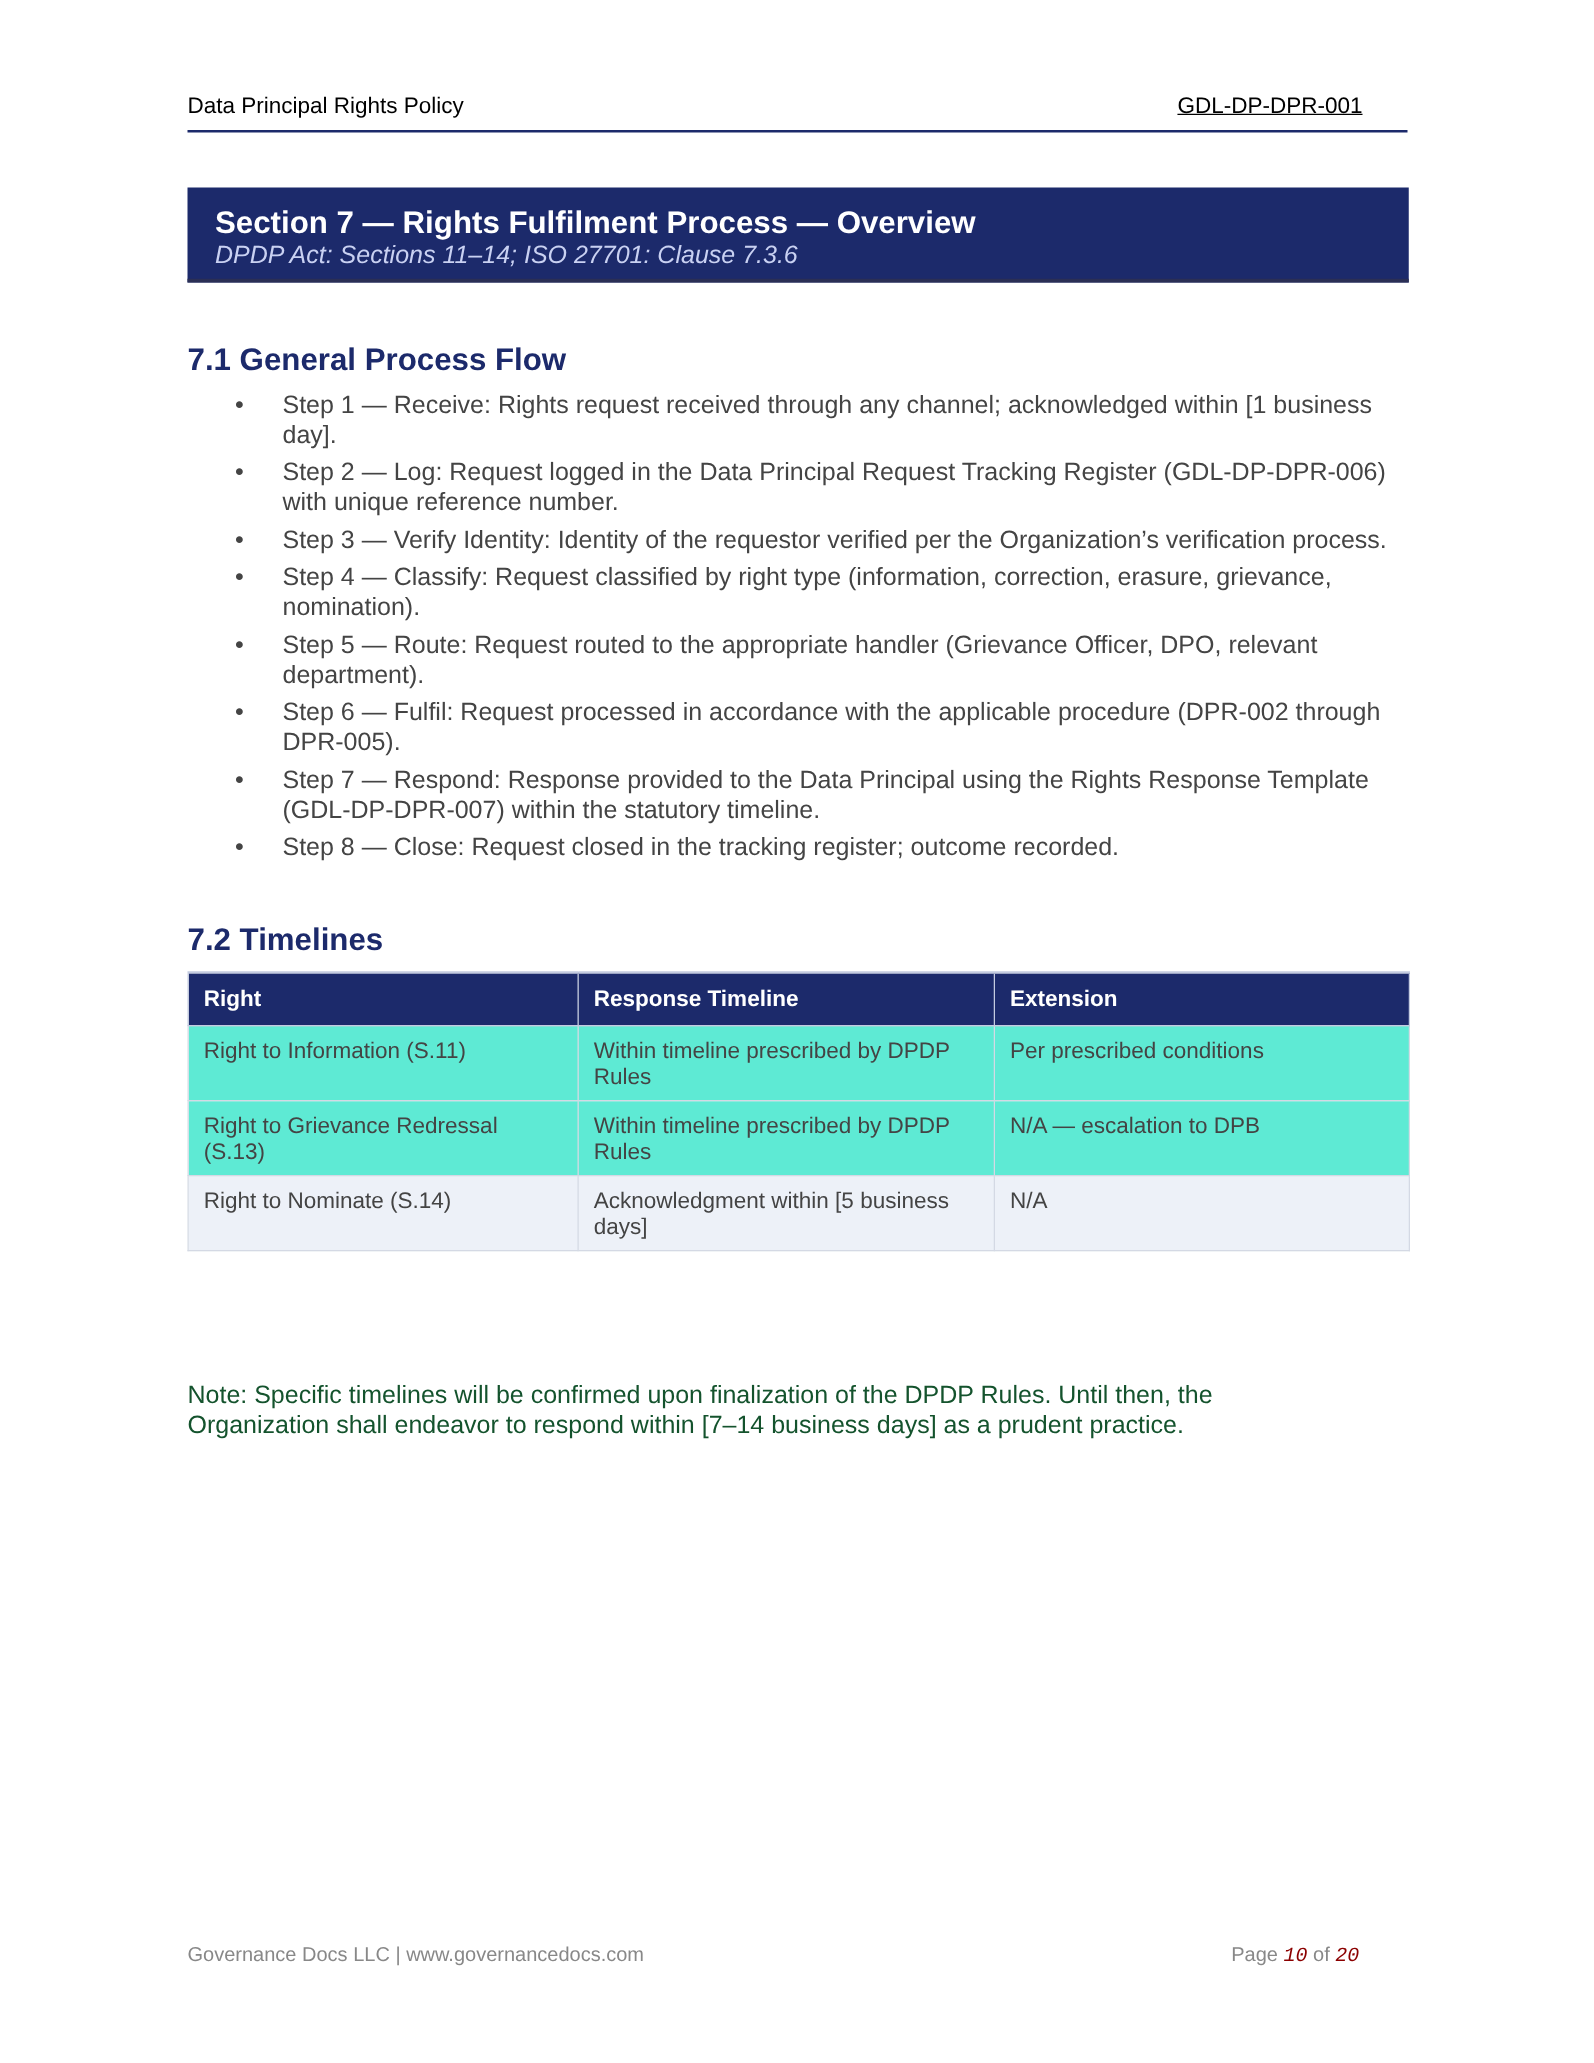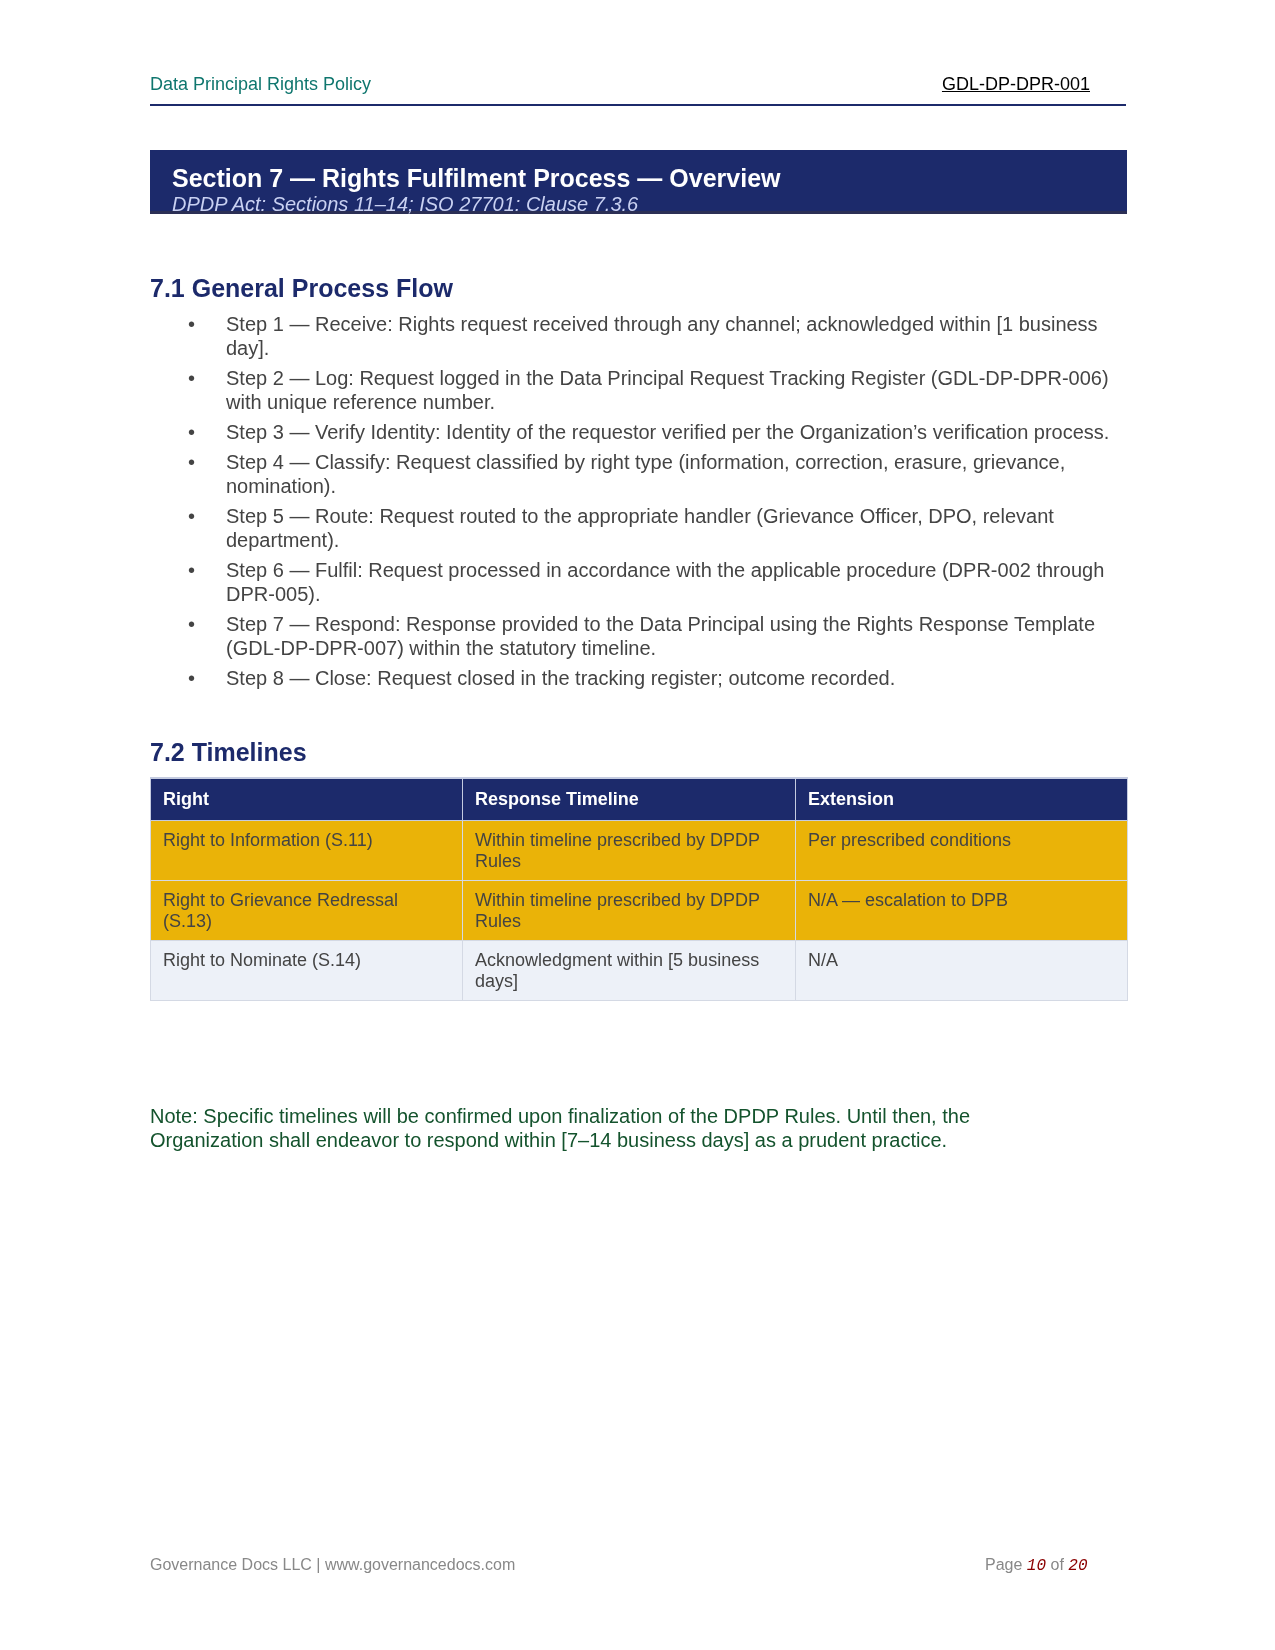--- a/index.html
+++ b/index.html
@@ -1,38 +1,38 @@
 <!DOCTYPE html>
 <html><head>
 <meta charset="utf-8">
 <style>
   html, body { margin: 0; padding: 0; background: #ffffff; }
   body { width: 1275px; height: 1650px; position: relative; font-family: "Liberation Sans", sans-serif; color: #444444; }
   .page { position: absolute; left: 0; top: 0; width: 1275px; height: 1650px; }
 
   .running-header { position: absolute; left: 150px; top: 72px; width: 976px; height: 32px; border-bottom: 2px solid #1c2a6b; }
-  .running-header .left { position: absolute; left: 0; top: 2px; font-size: 18px; color: #0f766e; }
+  .running-header .left { position: absolute; left: 0; top: 2px; font-size: 18px; color: #000000; }
   .running-header .right { position: absolute; right: 36px; top: 2px; font-size: 18px; color: #000000; text-decoration: underline; }
 
-  .section-band { position: absolute; left: 150px; top: 150px; width: 977px; height: 64px; background: #1c2a6b; border-bottom: 3px solid #2b2f55; box-sizing: border-box; }
+  .section-band { position: absolute; left: 150px; top: 150px; width: 977px; height: 76px; background: #1c2a6b; border-bottom: 3px solid #2b2f55; box-sizing: border-box; }
   .section-band .title { position: absolute; left: 22px; top: 14px; font-size: 25px; font-weight: bold; color: #ffffff; }
   .section-band .subtitle { position: absolute; left: 22px; top: 43px; font-size: 20px; font-style: italic; color: #c9d1f2; }
 
   h2 { position: absolute; margin: 0; font-size: 25px; font-weight: bold; color: #1c2a6b; }
   .h-71 { left: 150px; top: 274px; }
   .h-72 { left: 150px; top: 738px; }
 
   ul.steps { position: absolute; left: 150px; top: 312px; width: 960px; margin: 0; padding: 0; list-style: none; }
   ul.steps li { position: relative; padding-left: 76px; font-size: 20px; line-height: 24px; color: #444444; margin-bottom: 6px; }
   ul.steps li .bullet { position: absolute; left: 38px; top: 0; font-size: 20px; }
 
   table.timelines { position: absolute; left: 150px; top: 777px; width: 978px; border-collapse: collapse; font-size: 18px; }
   table.timelines th { background: #1c2a6b; color: #ffffff; font-weight: bold; text-align: left; padding: 10px 12px; height: 18px; border: 1.5px solid #c4cbe0; border-top: 2px solid #c4cbe0; }
   table.timelines td { color: #444444; vertical-align: top; padding: 9px 12px 8px 12px; line-height: 21px; height: 42px; border: 1.5px solid #d4d9e4; }
-  table.timelines tr.odd td { background: #eab308; }
+  table.timelines tr.odd td { background: #5eead4; }
   table.timelines tr.even td { background: #edf1f8; }
   table.timelines col.c1 { width: 312px; }
   table.timelines col.c2 { width: 333px; }
 
   .note { position: absolute; left: 150px; top: 1104px; width: 900px; font-size: 20px; line-height: 24px; color: #14532d; }
 
   .footer-left { position: absolute; left: 150px; top: 1556px; font-size: 16px; color: #888888; }
   .footer-right { position: absolute; left: 985px; top: 1556px; font-size: 16px; color: #888888; }
   .footer-right .num { color: #8b0000; font-style: italic; font-family: Liberation Mono, monospace; }
 </style>

